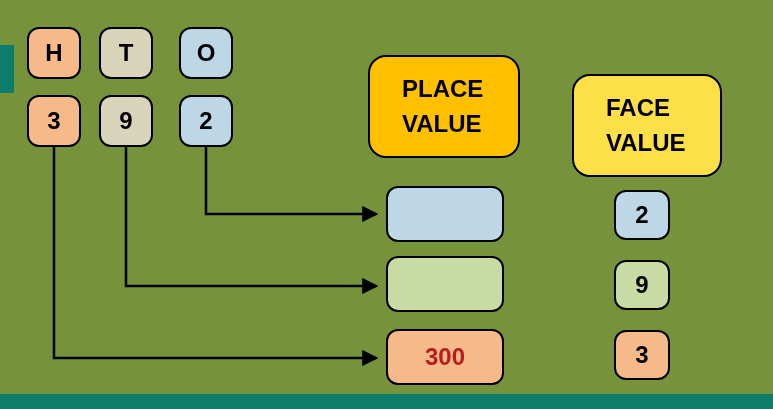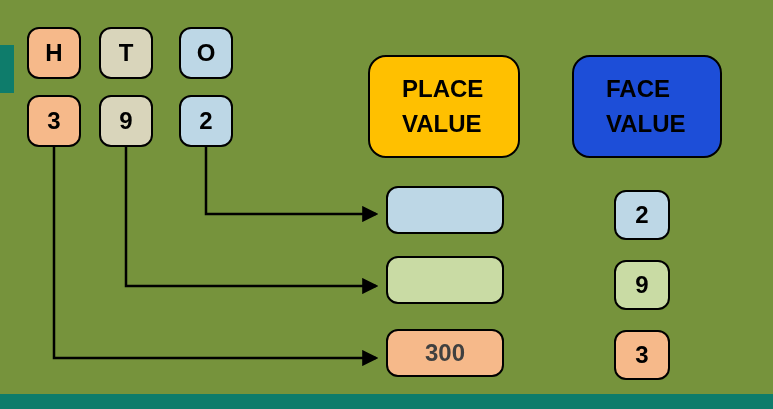--- a/index.html
+++ b/index.html
@@ -35,28 +35,28 @@
   .hdr-box{
     position:absolute;top:55px;height:103px;
     border:2.5px solid #000;border-radius:18px;
     box-sizing:border-box;
     display:flex;align-items:center;
     font-weight:bold;font-size:24px;color:#000;
     padding-left:32px;line-height:1.45;
     white-space:pre-line;
   }
   .hdr-place{left:368px;width:152px;background:#ffc000;}
-  .hdr-face{left:572px;width:150px;background:#1d4ed8;}
+  .hdr-face{left:572px;width:150px;background:#fde047;margin-top:19px;}
 
   .pv-box{
-    position:absolute;left:386px;width:118px;height:48px;
+    position:absolute;left:386px;width:118px;height:56px;
     border:2.5px solid #000;border-radius:12px;
     box-sizing:border-box;
     display:flex;align-items:center;justify-content:center;
-    font-weight:bold;font-size:24px;color:#404040;
+    font-weight:bold;font-size:24px;color:#b91c1c;
   }
   .fv-box{
     position:absolute;left:614px;width:56px;height:50px;
     border:2.5px solid #000;border-radius:12px;
     box-sizing:border-box;
     display:flex;align-items:center;justify-content:center;
     font-weight:bold;font-size:24px;color:#000;
   }
 
   svg.connectors{position:absolute;left:0;top:0;pointer-events:none;}

